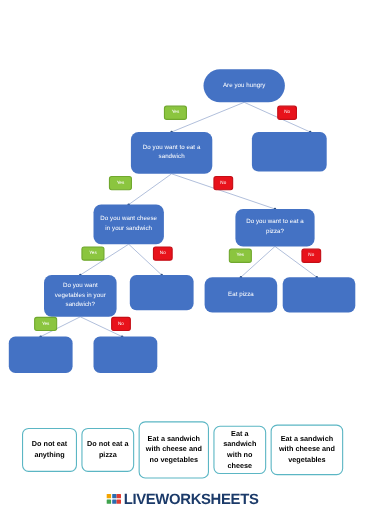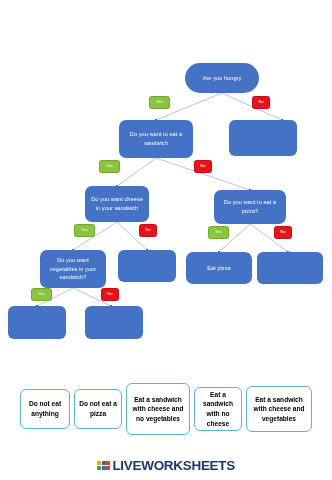--- a/index.html
+++ b/index.html
@@ -108,21 +108,21 @@
   .answer.a0 { width: 50px; height: 40px; }
   .answer.a1 { width: 48px; height: 40px; }
   .answer.a2 { width: 64px; height: 52px; }
   .answer.a3 { width: 48px; height: 44px; }
   .answer.a4 { width: 66px; height: 46px; }
 
   
   #footer {
     position: absolute;
     left: 0;
-    bottom: 8px;
+    bottom: 20px;
     width: 332px;
     display: flex;
     align-items: center;
     justify-content: center;
     gap: 2px;
   }
   #logo-mark {
     display: grid;
     grid-template-columns: repeat(3, 4px);
     grid-template-rows: repeat(2, 4px);

